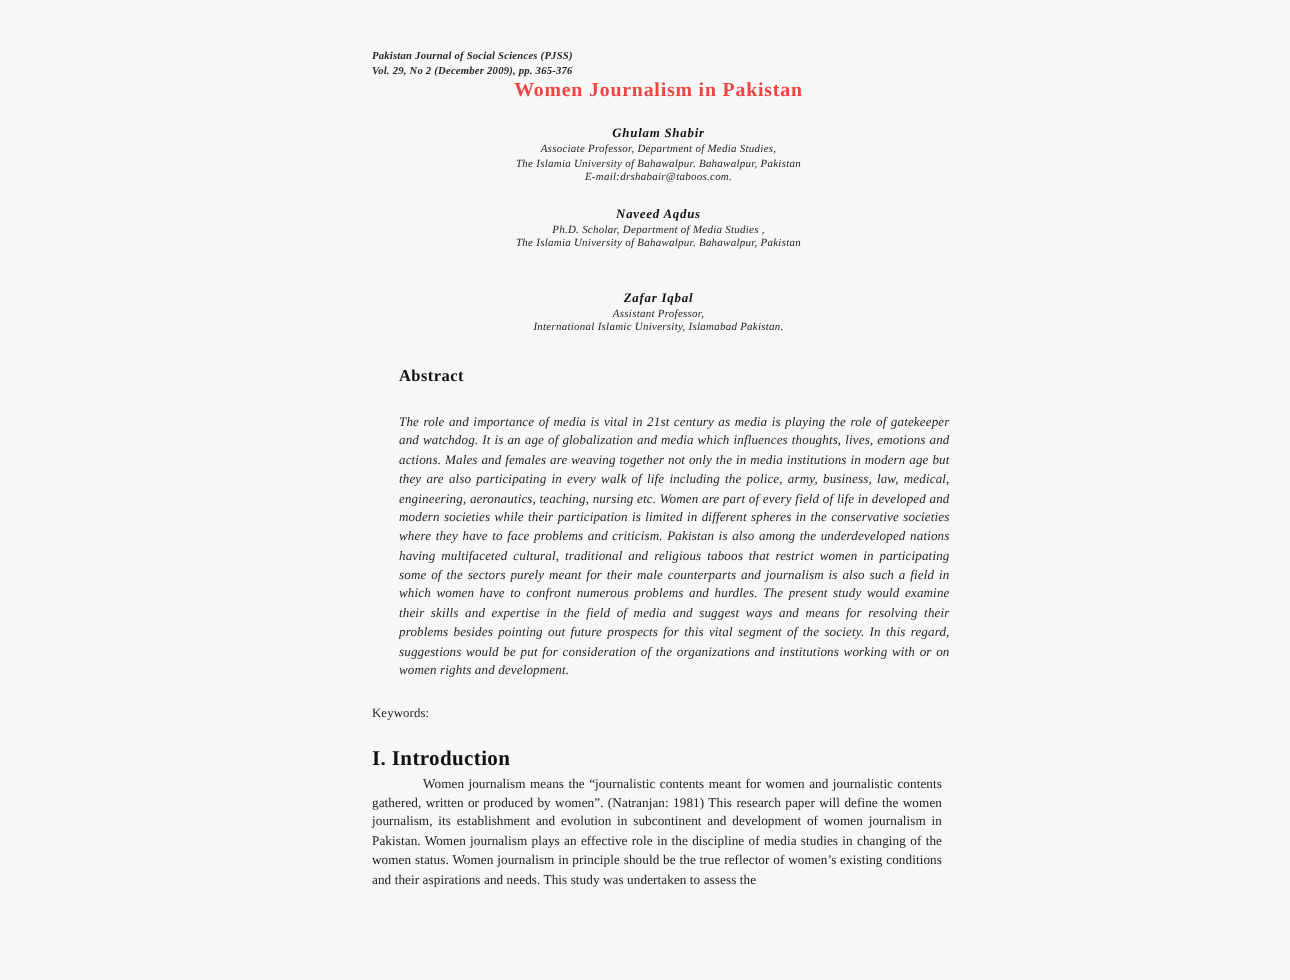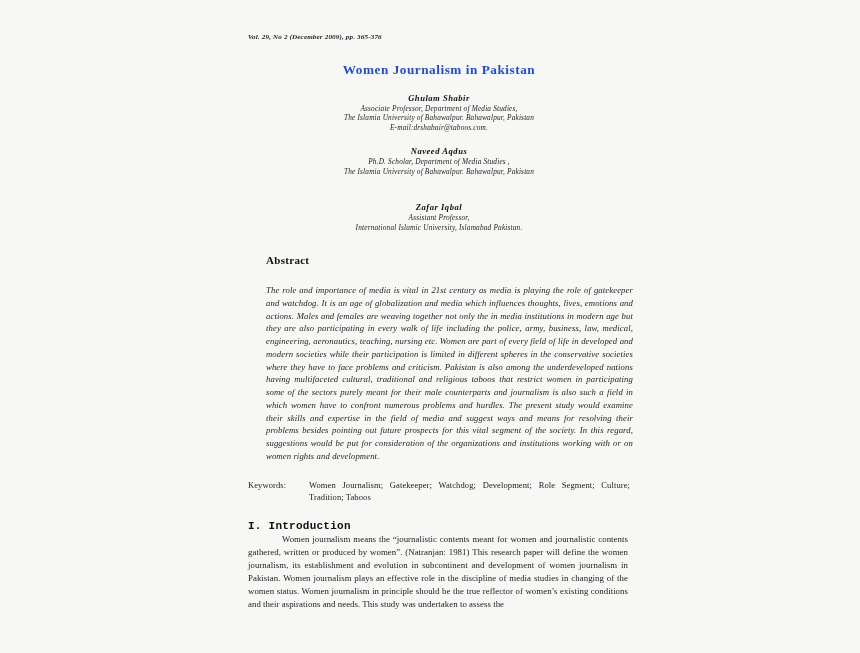--- a/index.html
+++ b/index.html
@@ -36,26 +36,25 @@
     font-style: italic;
     font-weight: bold;
     font-size: 7.1px;
     line-height: 9.6px;
     letter-spacing: 0.15px;
     color: #262626;
   }
 
   
   .doc-title {
-    margin-top: 19px;
     text-align: center;
     font-weight: bold;
     font-size: 13.2px;
     letter-spacing: 0.55px;
-    color: #1d4ed8;
+    color: #ef4444;
   }
 
   
   .author-block {
     text-align: center;
     margin-top: 15px;
     font-style: italic;
   }
   .author-block.second { margin-top: 14px; }
   .author-block.third  { margin-top: 26px; }
@@ -117,42 +116,42 @@
     text-align-last: left;
   }
 
   
   .section {
     margin-top: 17px;
     width: 380px;
   }
   .section-head {
     font-weight: bold;
-    font-size: 11px;
+    font-size: 14px;
     letter-spacing: 0.25px;
     color: #111;
     margin-bottom: 1px;
-    font-family: Liberation Mono, monospace;
   }
   .section-para {
     font-size: 8.8px;
     line-height: 12.9px;
     text-align: justify;
     letter-spacing: 0.05px;
     color: #1b1b1b;
     text-indent: 34px;
   }
 </style>
 </head>
 <body>
 
 <div class="page">
   <div class="content">
 
     <div class="journal-head">
+      <div>Pakistan Journal of Social Sciences (PJSS)</div>
       <div>Vol. 29, No 2 (December 2009), pp. 365-376</div>
     </div>
 
     <div class="doc-title">Women Journalism in Pakistan</div>
 
     <div class="author-block first">
       <div class="author-name">Ghulam Shabir</div>
       <div class="author-line">Associate Professor, Department of Media Studies,</div>
       <div class="author-line">The Islamia University of Bahawalpur. Bahawalpur, Pakistan</div>
       <div class="author-line">E-mail:drshabair@taboos.com.</div>
@@ -170,21 +169,20 @@
       <div class="author-line">International Islamic University, Islamabad Pakistan.</div>
     </div>
 
     <div class="abstract-wrap">
       <div class="abstract-head">Abstract</div>
       <div class="abstract-body">The role and importance of media is vital in 21st century as media is playing the role of gatekeeper and watchdog. It is an age of globalization and media which influences thoughts, lives, emotions and actions. Males and females are weaving together not only the in media institutions in modern age but they are also participating in every walk of life including the police, army, business, law, medical, engineering, aeronautics, teaching, nursing etc. Women are part of every field of life in developed and modern societies while their participation is limited in different spheres in the conservative societies where they have to face problems and criticism. Pakistan is also among the underdeveloped nations having multifaceted cultural, traditional and religious taboos that restrict women in participating some of the sectors purely meant for their male counterparts and journalism is also such a field in which women have to confront numerous problems and hurdles. The present study would examine their skills and expertise in the field of media and suggest ways and means for resolving their problems besides pointing out future prospects for this vital segment of the society. In this regard, suggestions would be put for consideration of the organizations and institutions working with or on women rights and development.</div>
     </div>
 
     <div class="keywords">
       <div class="keywords-label">Keywords:</div>
-      <div class="keywords-value">Women Journalism;  Gatekeeper;  Watchdog;  Development;  Role Segment; Culture; Tradition; Taboos</div>
     </div>
 
     <div class="section">
       <div class="section-head">I. Introduction</div>
       <div class="section-para">Women journalism means the “journalistic contents meant for women and journalistic contents gathered, written or produced by women”. (Natranjan: 1981) This research paper will define the women journalism, its establishment and evolution in subcontinent and development of women journalism in Pakistan. Women journalism plays an effective role in the discipline of media studies in changing of the women status. Women journalism in principle should be the true reflector of women’s existing conditions and their aspirations and needs. This study was undertaken to assess the</div>
     </div>
 
   </div>
 </div>
 

